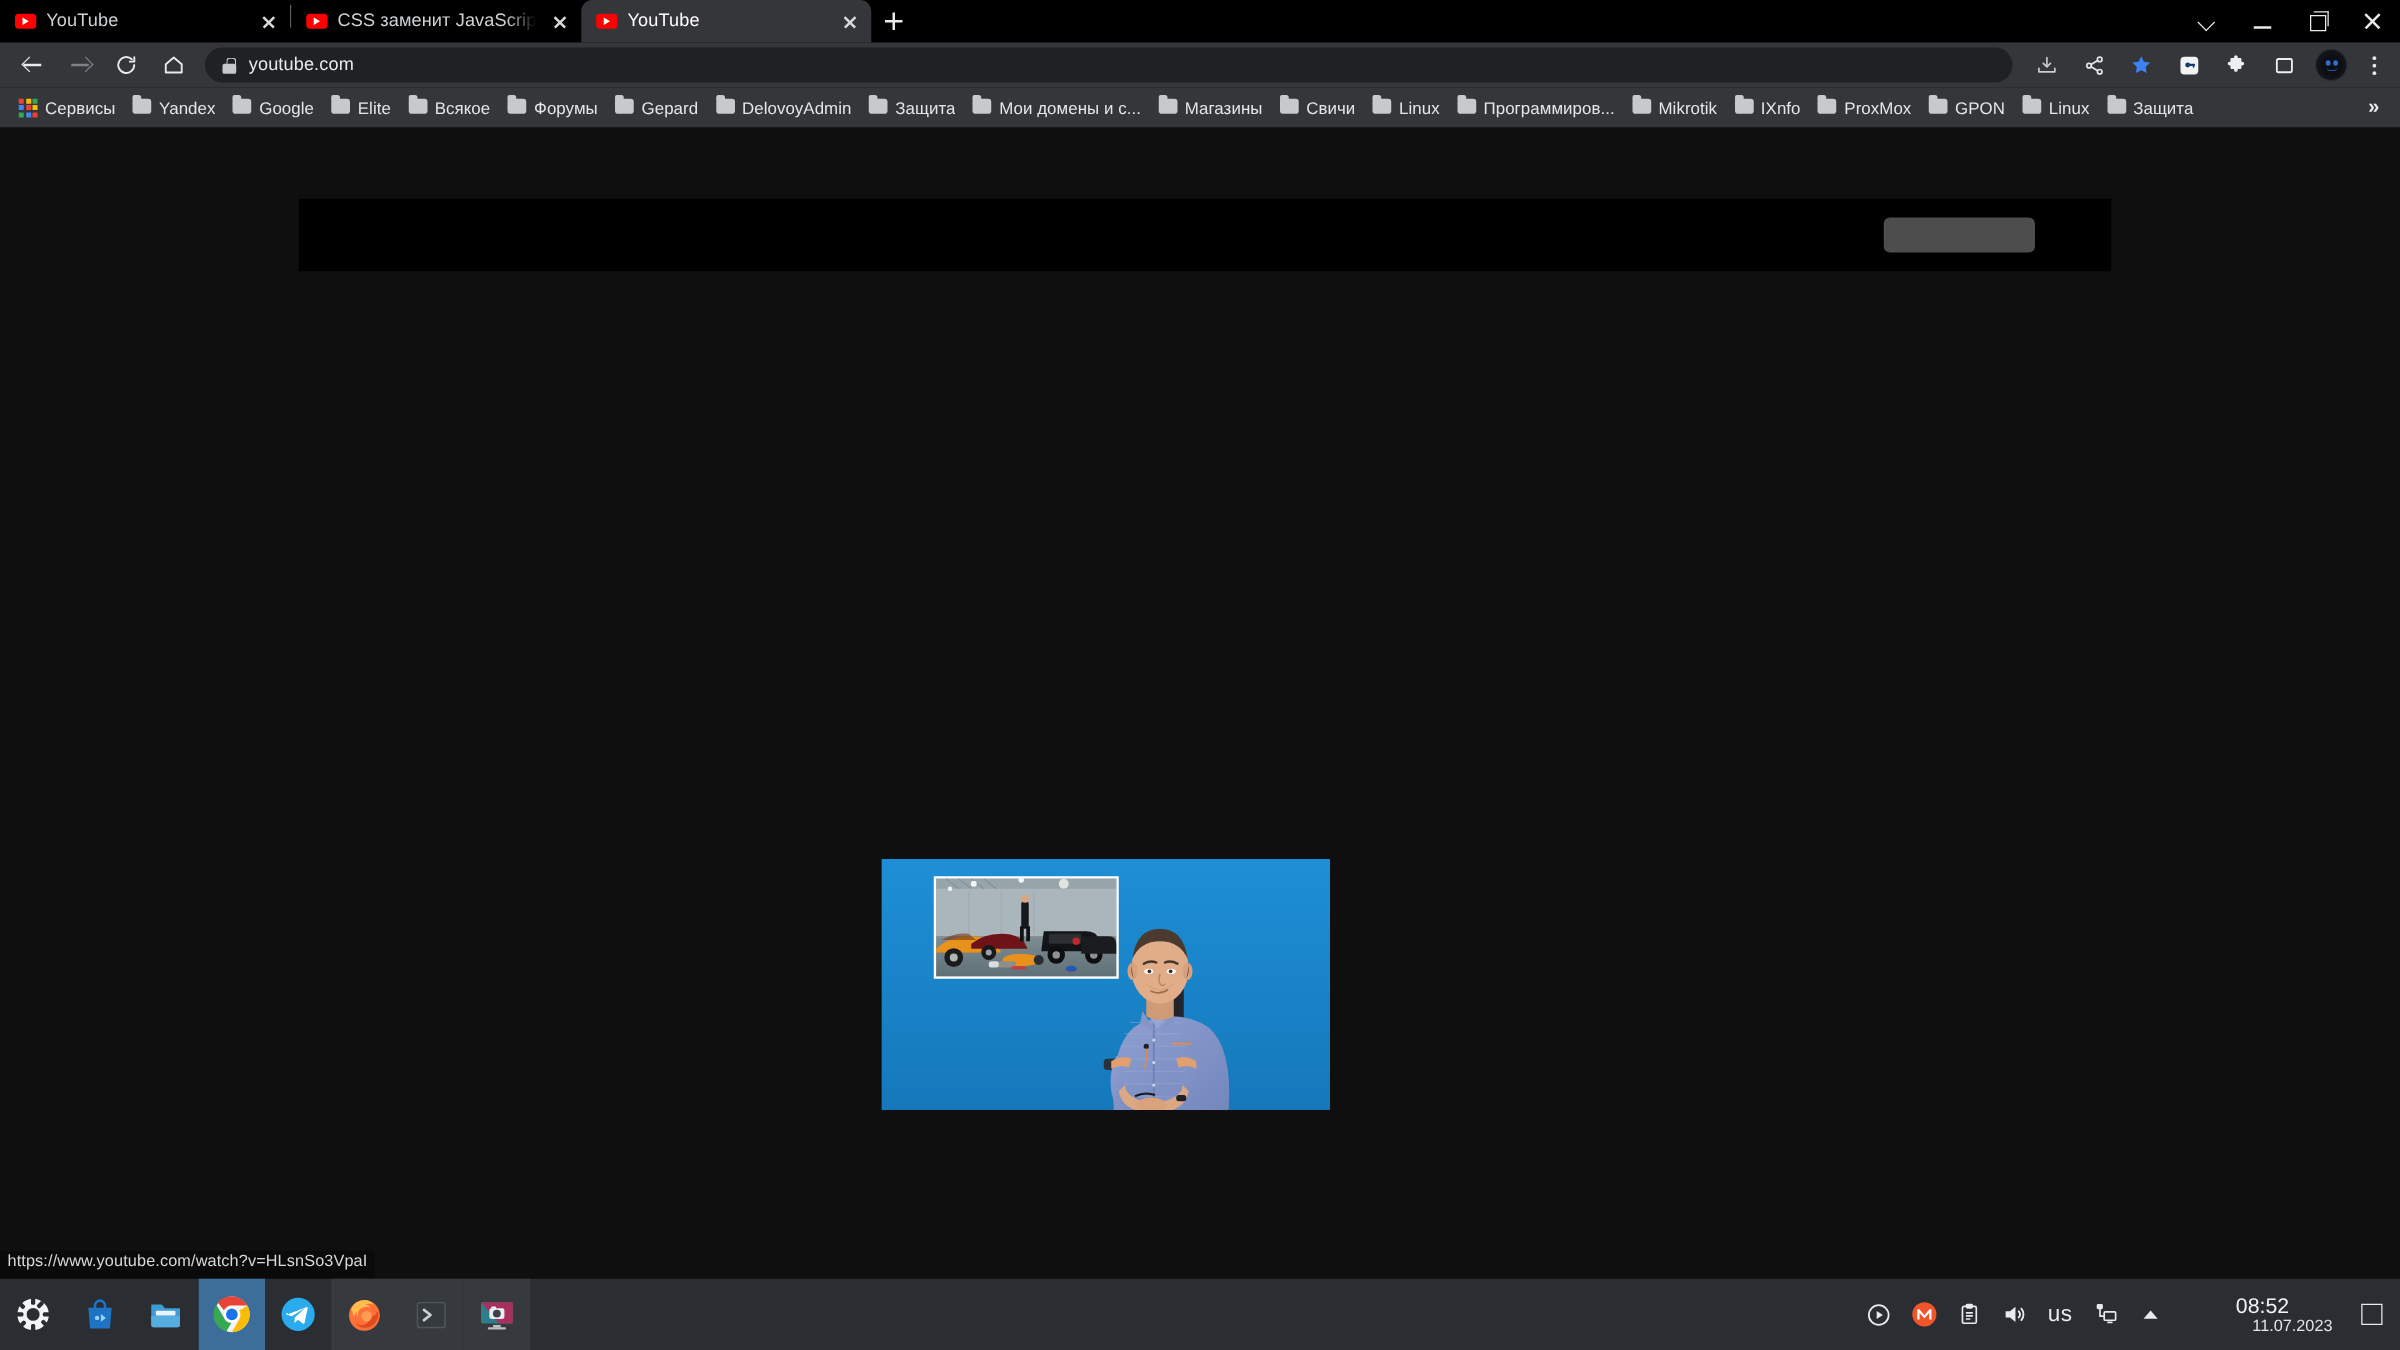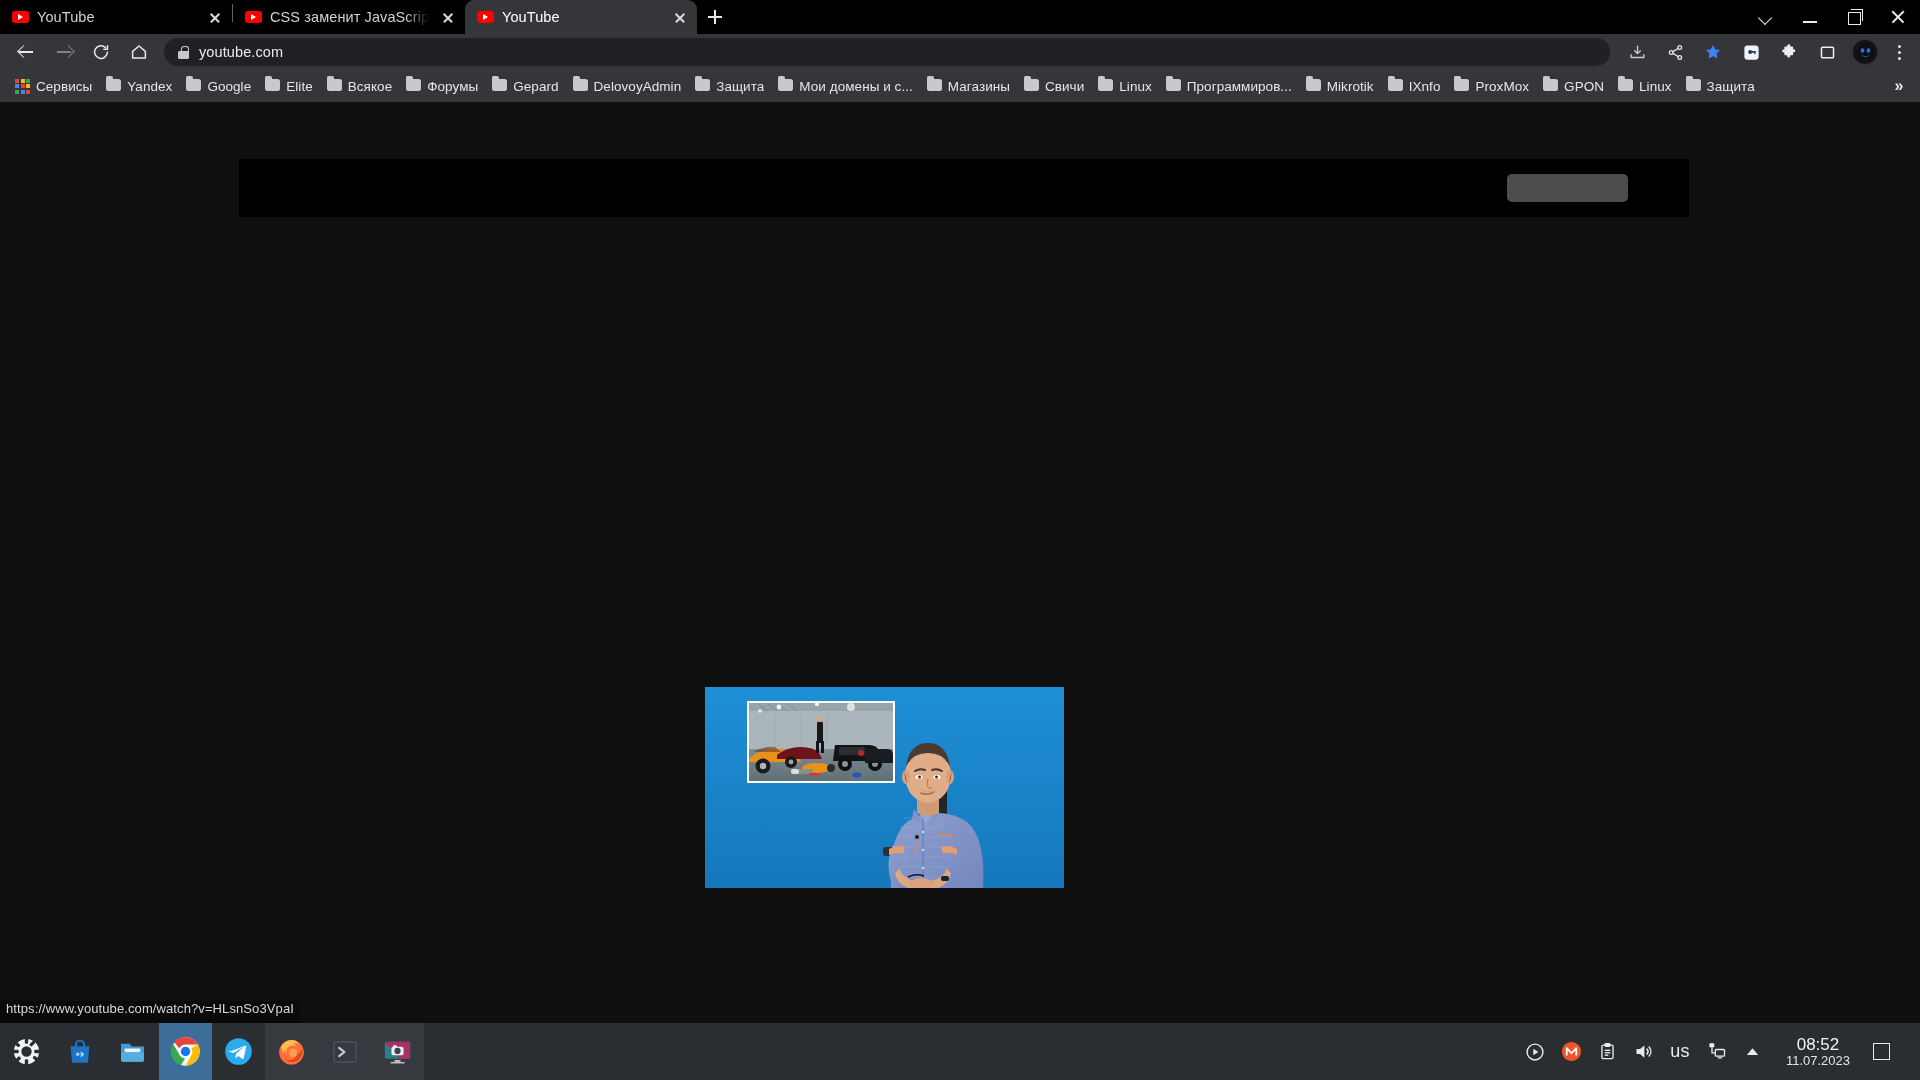--- a/index.html
+++ b/index.html
@@ -156,29 +156,29 @@
 
   
   .taskbar { position:absolute; left:0; bottom:0; width:1920px; height:57px;
     background:#2a2e32; display:flex; align-items:center; }
   .tb-left { display:flex; align-items:center; height:57px; }
   .tbi { width:53px; height:57px; display:flex; align-items:center;
     justify-content:center; position:relative; flex:0 0 auto; }
   .tbi.active { background:#3d6e99; }
   .tbi.boxed { background:#363a3e; }
   .tb-right { margin-left:auto; display:flex; align-items:center;
-    height:57px; padding-right:24px; gap:2px; }
+    height:57px; padding-right:8px; gap:2px; }
   .tray { width:34px; height:57px; display:flex; align-items:center;
     justify-content:center; position:relative; flex:0 0 auto; }
   .kbd { color:#e8eaed; font-size:18px; letter-spacing:.3px;
     padding:0 8px; }
   .clock { display:flex; flex-direction:column; align-items:center;
     justify-content:center; padding:0 14px; line-height:1.12; }
   .clock .t { color:#f1f3f4; font-size:17px; }
-  .clock .d { color:#e2e4e6; font-size:13px; }
+  .clock .d { color:#e2e4e6; font-size:13px;margin-left:48px; }
   .showdesk { width:30px; height:57px; display:flex; align-items:center;
     justify-content:center; }
   .showdesk i { width:17px; height:17px; border:1.8px solid #e8eaed;
     display:block; }
 </style>
 </head>
 <body>
 
 <div id="app">
 

